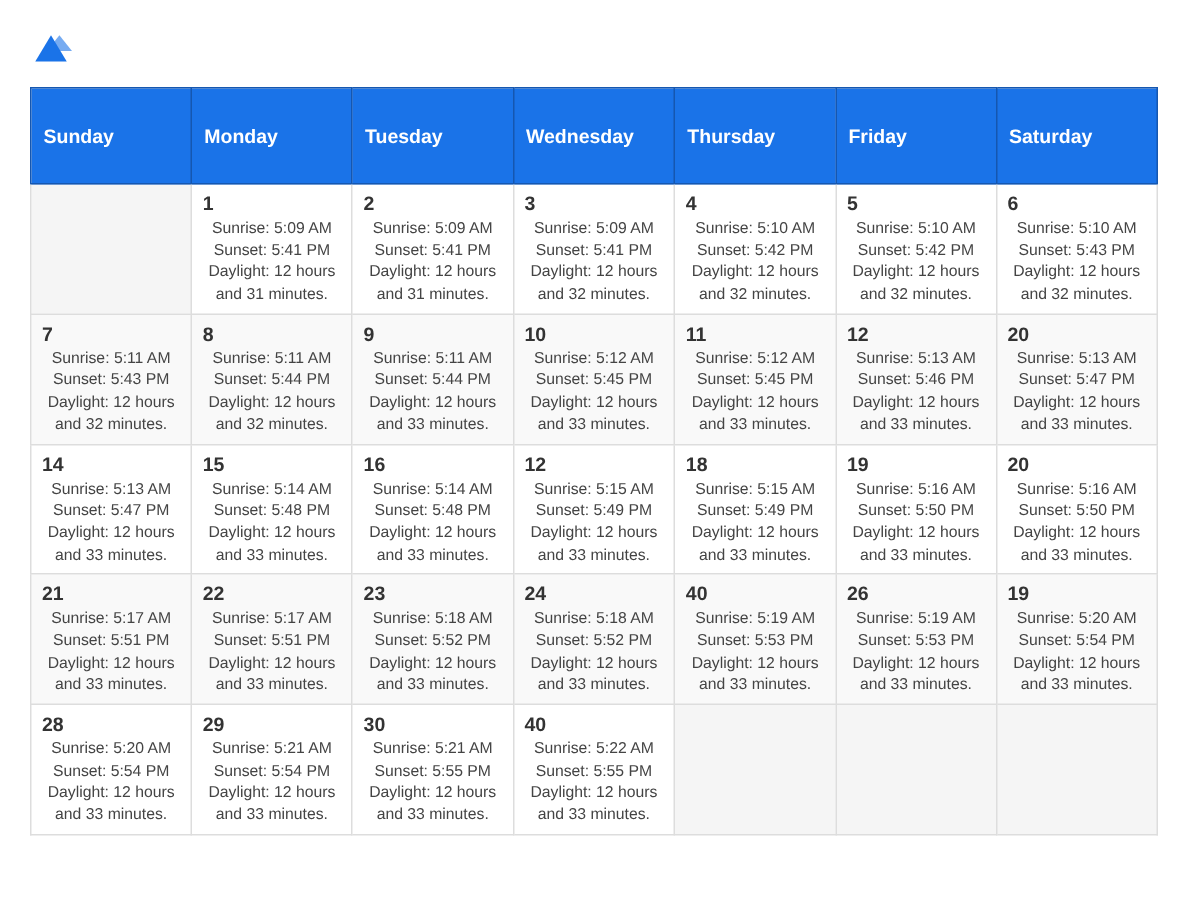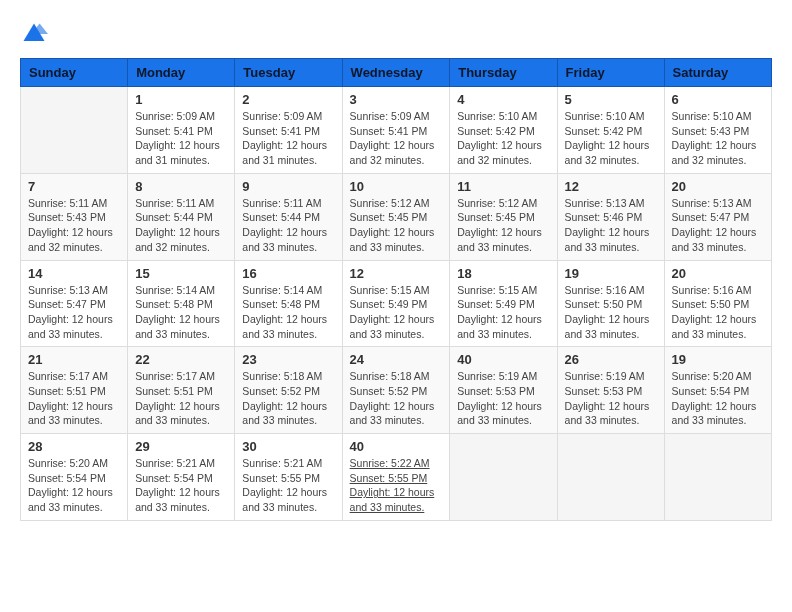--- a/index.html
+++ b/index.html
@@ -52,23 +52,23 @@
       font-size: 15px;
       color: #555;
     }
     .calendar {
       width: 100%;
       border-collapse: collapse;
       border: 1px solid #ccc;
     }
     .calendar th {
       background-color: #1a73e8;
-      color: #0f172a;
+      color: #ffffff;
       text-align: left;
-      padding: 6px 8px;
+      padding: 24px 8px;
       font-size: 13px;
       font-weight: bold;
       border: 1px solid #1557b0;
     }
     .calendar td {
       vertical-align: top;
       border: 1px solid #ddd;
       padding: 5px 7px;
       width: 108px;
       min-height: 80px;
@@ -83,20 +83,21 @@
       font-size: 13px;
       font-weight: bold;
       color: #333;
       display: block;
       margin-bottom: 2px;
     }
     .day-info {
       font-size: 10.5px;
       color: #444;
       line-height: 1.4;
+      text-align: center;
     }
     .empty-cell {
       background-color: #f5f5f5 !important;
     }
     .header-row th:first-child { border-radius: 0; }
   </style>
 </head>
 <body>
 
 <div class="header-area">
@@ -344,21 +345,21 @@
         </td>
         <td>
           <span class="day-number">30</span>
           <div class="day-info" style="white-space: pre-line;">Sunrise: 5:21 AM
 Sunset: 5:55 PM
 Daylight: 12 hours
 and 33 minutes.</div>
         </td>
         <td>
           <span class="day-number">40</span>
-          <div class="day-info" style="white-space: pre-line; text-decoration: underline;">Sunrise: 5:22 AM
+          <div class="day-info" style="white-space: pre-line;">Sunrise: 5:22 AM
 Sunset: 5:55 PM
 Daylight: 12 hours
 and 33 minutes.</div>
         </td>
         <td class="empty-cell"></td>
         <td class="empty-cell"></td>
         <td class="empty-cell"></td>
       </tr>
     </tbody>
 </table>

